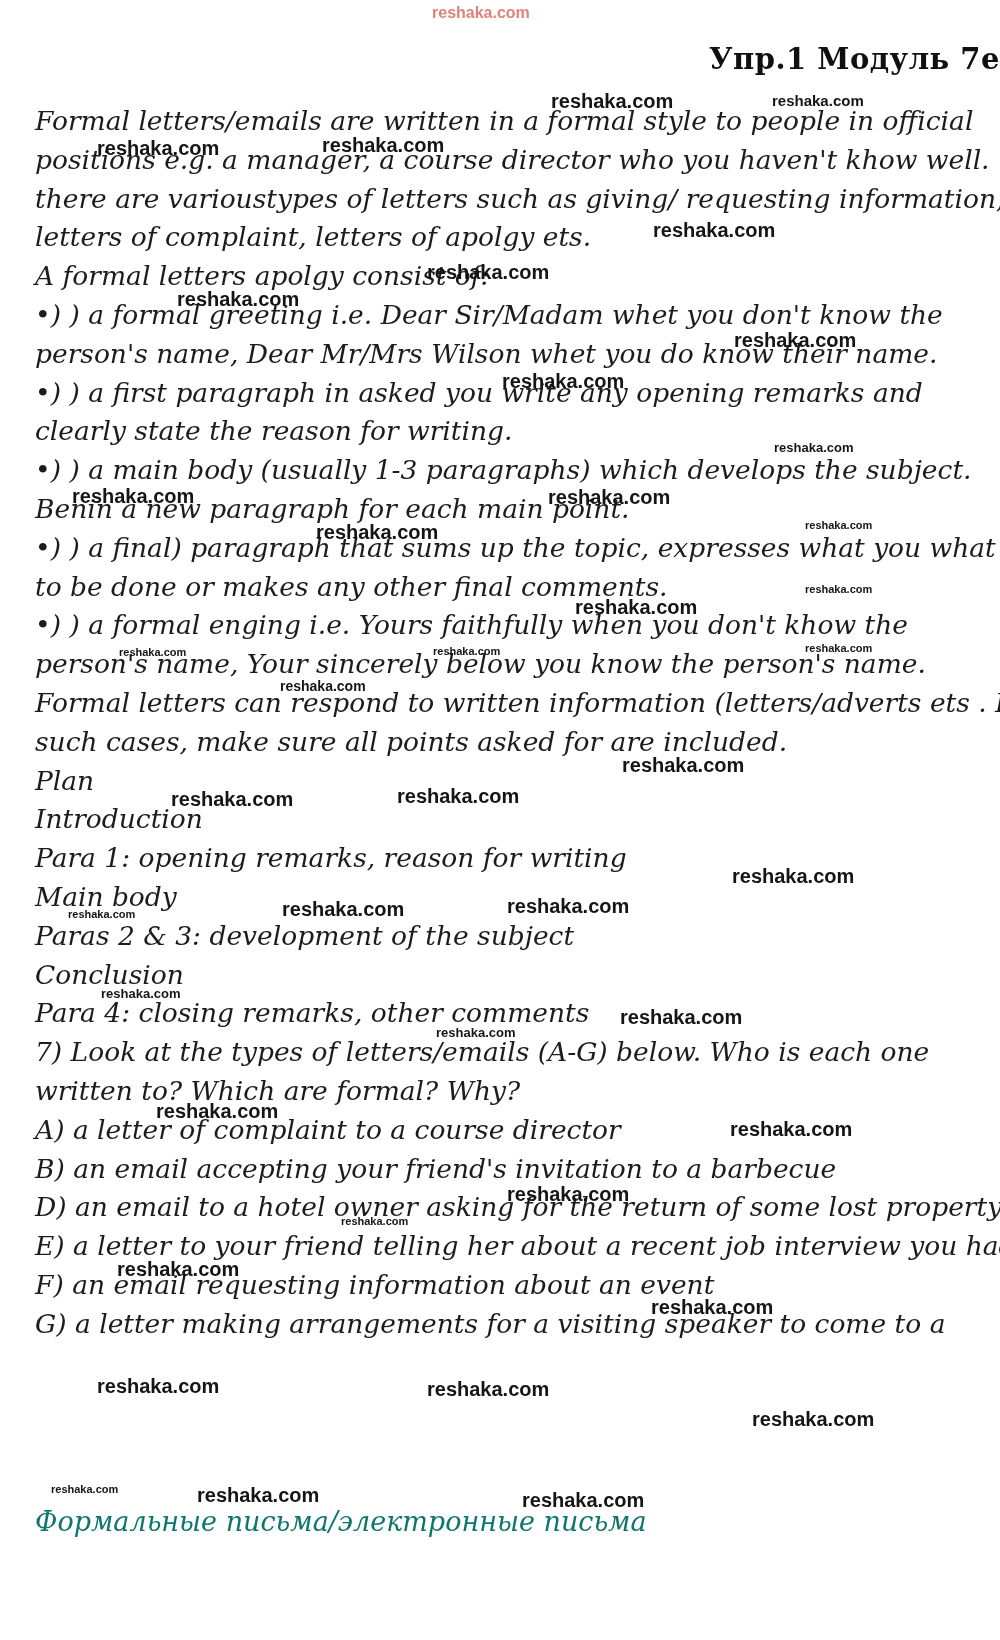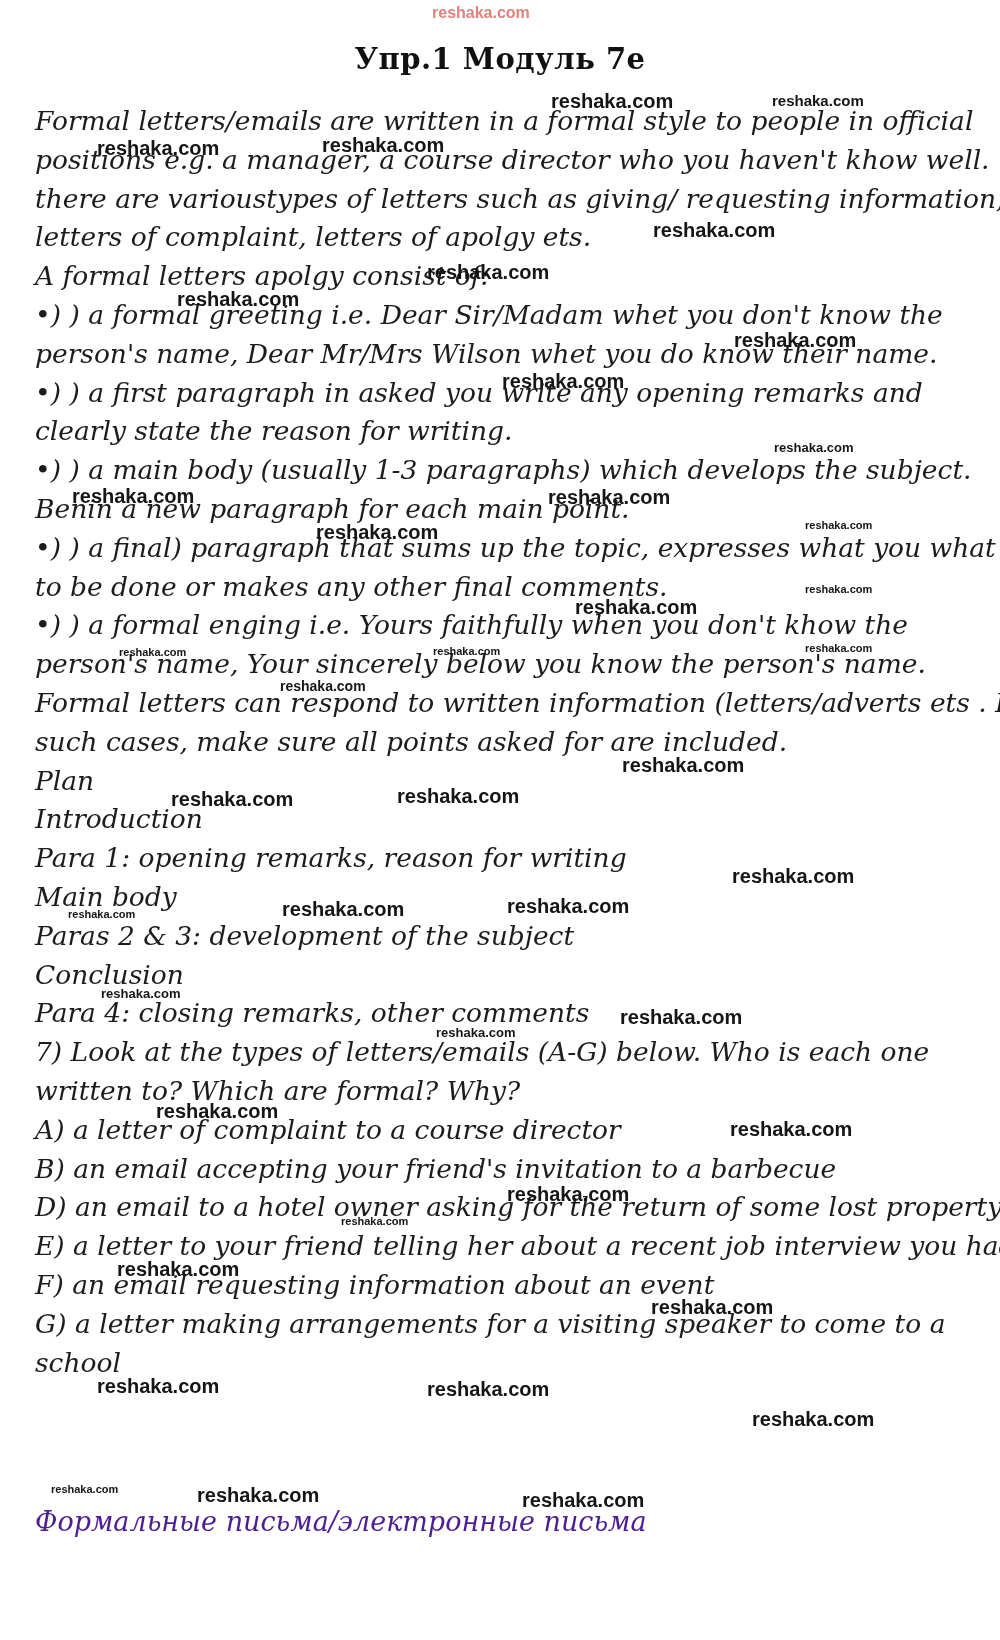--- a/index.html
+++ b/index.html
@@ -13,21 +13,21 @@
     height: 1640px;
     background: #ffffff;
     overflow: hidden;
     font-family: "DejaVu Serif", serif;
   }
   .doc-title {
     position: absolute;
     top: 42px;
     left: 0;
     width: 100%;
-    text-align: center;
+    text-align: right;
     font-weight: bold;
     font-size: 29px;
     color: #101010;
     letter-spacing: 0.5px;
   }
   .doc-lines {
     position: absolute;
     top: 102px;
     left: 35px;
     width: 890px;
@@ -38,21 +38,21 @@
   }
   .doc-lines .line {
     white-space: nowrap;
   }
   .doc-footer {
     position: absolute;
     top: 1506px;
     left: 35px;
     font-style: italic;
     font-size: 27px;
-    color: #4c1d95;
+    color: #0f766e;
     white-space: nowrap;
   }
   .wm-layer {
     position: absolute;
     inset: 0;
     pointer-events: none;
   }
   .wm {
     position: absolute;
     font-family: "Liberation Sans", sans-serif;
@@ -94,21 +94,20 @@
       <div class="line">Conclusion</div>
       <div class="line">Para 4: closing remarks, other comments</div>
       <div class="line">7) Look at the types of letters/emails (A-G) below. Who is each one</div>
       <div class="line">written to? Which are formal? Why?</div>
       <div class="line">A) a letter of complaint to a course director</div>
       <div class="line">B) an email accepting your friend's invitation to a barbecue</div>
       <div class="line">D) an email to a hotel owner asking for the return of some lost property</div>
       <div class="line">E) a letter to your friend telling her about a recent job interview you had</div>
       <div class="line">F) an email requesting information about an event</div>
       <div class="line">G) a letter making arrangements for a visiting speaker to come to a</div>
-      <div class="line">school</div>
     </div>
 
   <div class="doc-footer">Формальные письма/электронные письма</div>
 
   <div class="wm-layer">
       <span class="wm" style="left: 432px; top: 4px; font-size: 16px; color: rgb(223, 130, 124);">reshaka.com</span>
       <span class="wm" style="left: 551px; top: 90px; font-size: 20px; color: rgb(21, 21, 21);">reshaka.com</span>
       <span class="wm" style="left: 772px; top: 92px; font-size: 15px; color: rgb(21, 21, 21);">reshaka.com</span>
       <span class="wm" style="left: 97px; top: 137px; font-size: 20px; color: rgb(21, 21, 21);">reshaka.com</span>
       <span class="wm" style="left: 322px; top: 134px; font-size: 20px; color: rgb(21, 21, 21);">reshaka.com</span>

